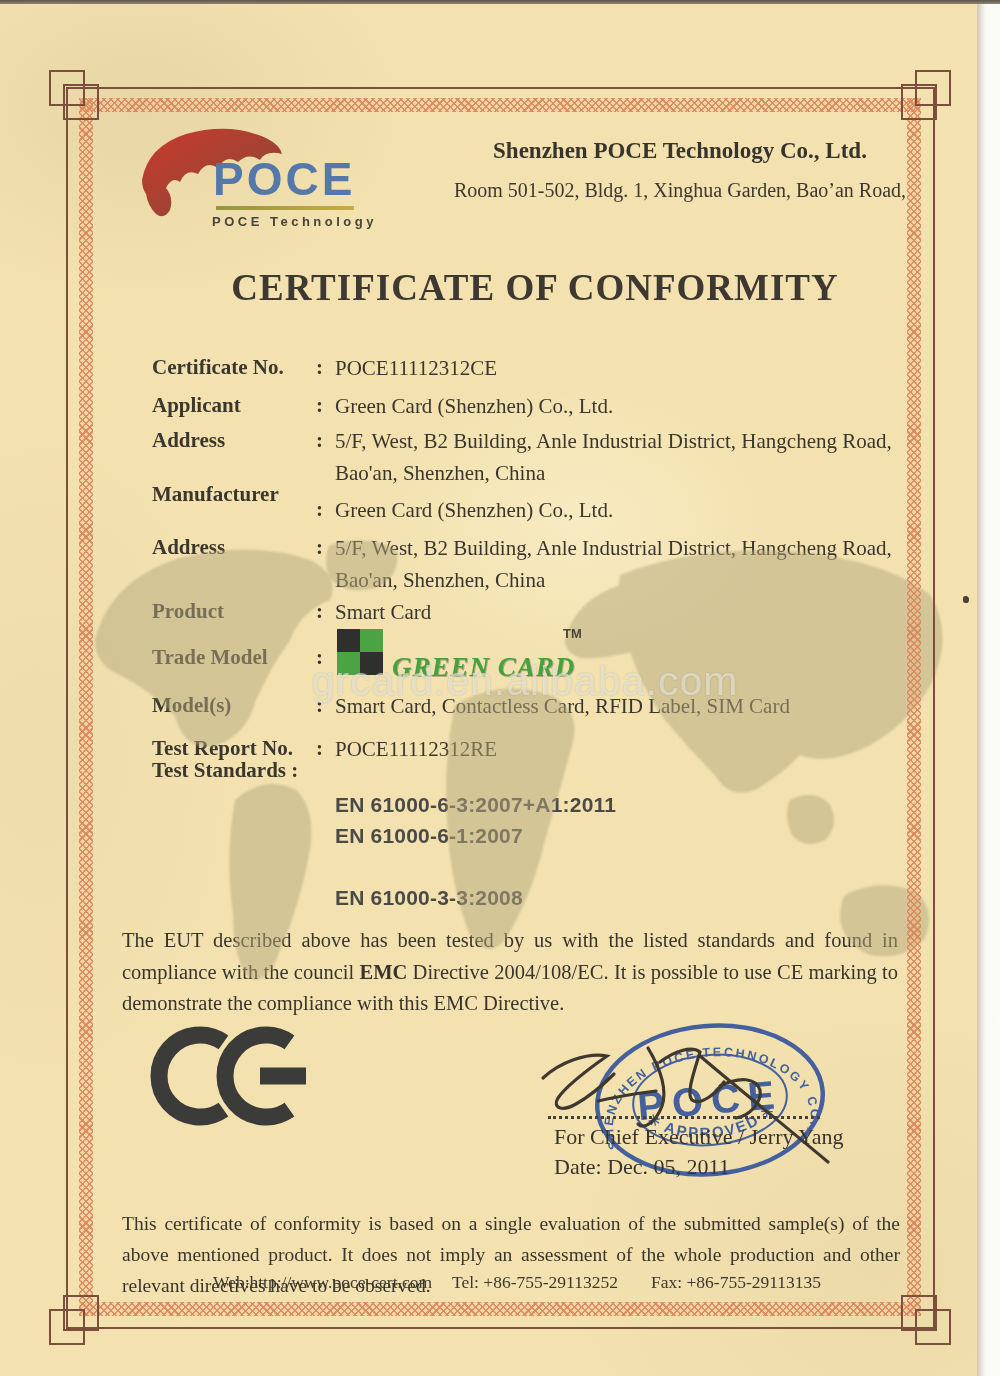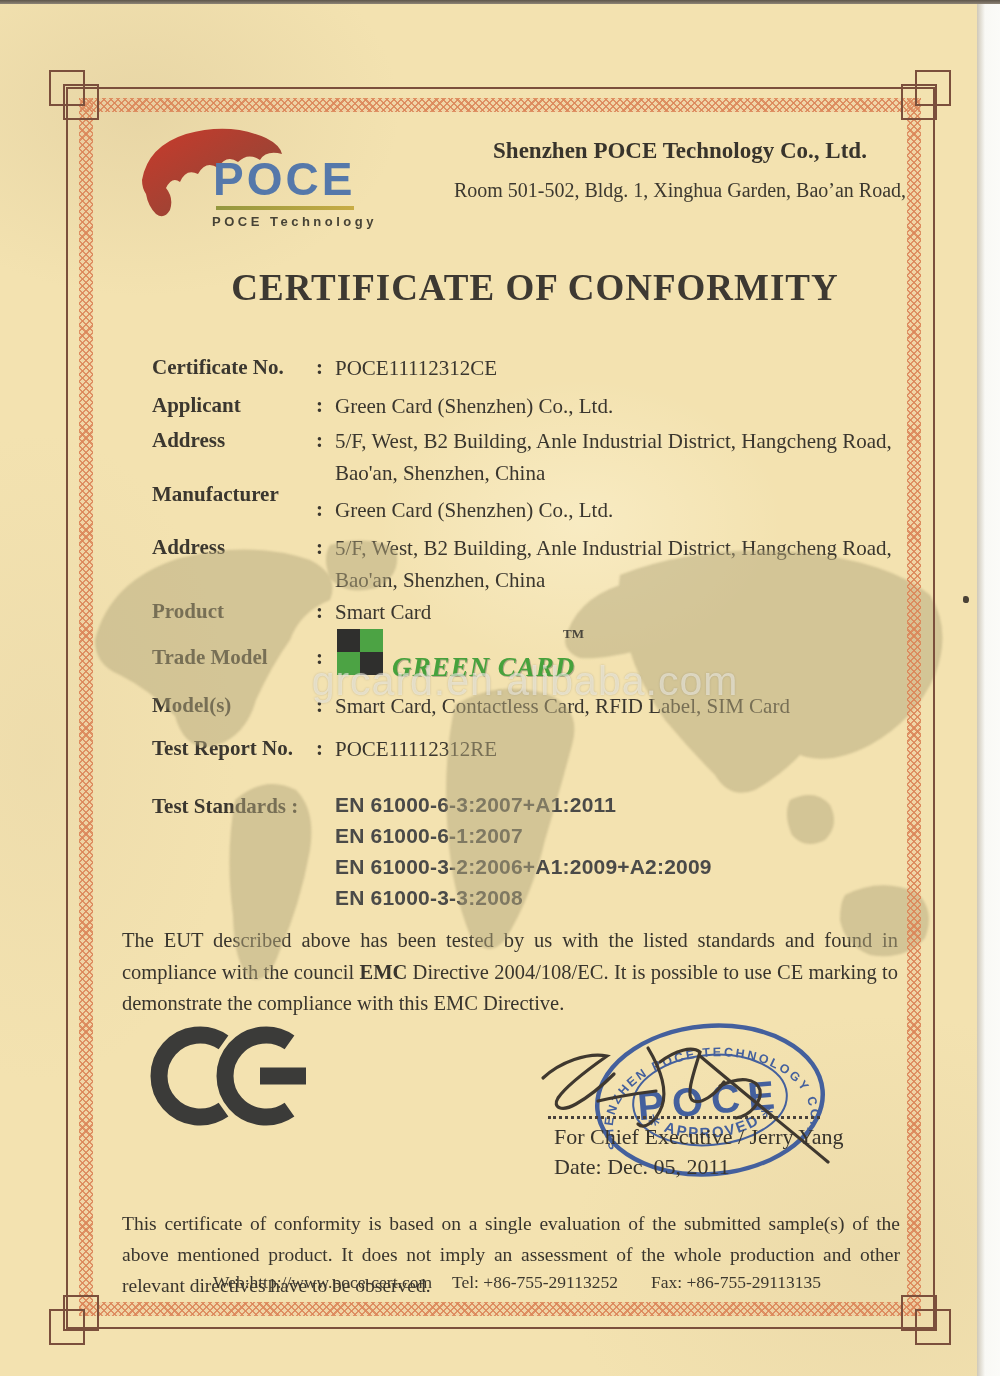--- a/index.html
+++ b/index.html
@@ -44,21 +44,21 @@
   .flabel{left:152px;font-size:21px;font-weight:bold;color:#3b372f;}
   .fcolon{left:316px;font-size:21px;font-weight:bold;color:#3b372f;}
   .fvalue{left:335px;width:565px;font-size:21px;color:#3a362e;}
   
   .std{left:335px;font-family:"Liberation Sans",sans-serif;font-size:21px;font-weight:bold;color:#4a4a48;letter-spacing:.2px;}
   
   #gc-squares{left:337px;top:629px;width:46px;height:46px;z-index:10;}
   #gc-squares .sq{position:absolute;width:23px;height:23px;}
   #gc-brand{left:392px;top:652px;font-size:27px;font-weight:bold;font-style:italic;color:#46a23c;
     letter-spacing:1px;text-shadow:1px 1px 0 rgba(70,70,60,.35);z-index:10;}
-  #gc-tm{left:563px;top:626px;font-family:Liberation Serif, serif;font-size:13px;font-weight:bold;color:#4a463c;z-index:10;}
+  #gc-tm{left:563px;top:626px;font-family:Liberation Sans, sans-serif;font-size:13px;font-weight:bold;color:#4a463c;z-index:10;}
   
   #compliance{left:122px;top:925px;width:776px;font-size:20.5px;line-height:31.5px;text-align:justify;color:#39352d;}
   #compliance b{font-weight:bold;}
   #disclaimer{left:122px;top:1208px;width:778px;font-size:19.5px;line-height:31px;text-align:justify;color:#39352d;}
   .contact{top:1272px;font-size:17.5px;color:#3c382f;}
   
   #dotline{left:548px;top:1100px;width:272px;height:16px;border-bottom:3px dotted #47403a;z-index:26;}
   #signoff1{left:554px;top:1124px;font-size:22px;color:#38342c;z-index:26;}
   #signoff2{left:554px;top:1154px;font-size:22px;color:#38342c;z-index:26;}
   
@@ -159,24 +159,23 @@
   <div id="gc-tm" class="abs">TM</div>
 
   <div class="abs flabel" style="top:693px;">Model(s)</div>
   <div class="abs fcolon" style="top:693px;">:</div>
   <div class="abs fvalue" style="top:694px;">Smart Card, Contactless Card, RFID Label, SIM Card</div>
 
   <div class="abs flabel" style="top:736px;">Test Report No.</div>
   <div class="abs fcolon" style="top:736px;">:</div>
   <div class="abs fvalue" style="top:737px;">POCE11112312RE</div>
 
-  <div class="abs flabel" style="top:794px;">Test Standards :</div>
+  <div class="abs flabel" style="top:758px;">Test Standards :</div>
   <div class="abs std" style="top:793px;">EN 61000-6-3:2007+A1:2011</div>
   <div class="abs std" style="top:824px;">EN 61000-6-1:2007</div>
-  <div class="abs std" style="top:855px;">EN 61000-3-2:2006+A1:2009+A2:2009</div>
   <div class="abs std" style="top:886px;">EN 61000-3-3:2008</div>
 
   <div id="compliance" class="abs"><span>The EUT described above has been tested by us with the listed standards and found in compliance with the council </span><b>EMC</b><span> Directive 2004/108/EC. It is possible to use CE marking to demonstrate the compliance with this EMC Directive.</span></div>
 
   <svg id="ce-svg" class="abs" width="1000" height="1376" viewBox="0 0 1000 1376">
     <g stroke="#3b3b39" stroke-width="17" fill="none">
       <path d="M 223.5,1042.4 A 41,41 0 1 0 223.5,1109.6"></path>
       <path d="M 289.5,1042.4 A 41,41 0 1 0 289.5,1109.6"></path>
       <path d="M 260,1076 H 306"></path>
     </g>

